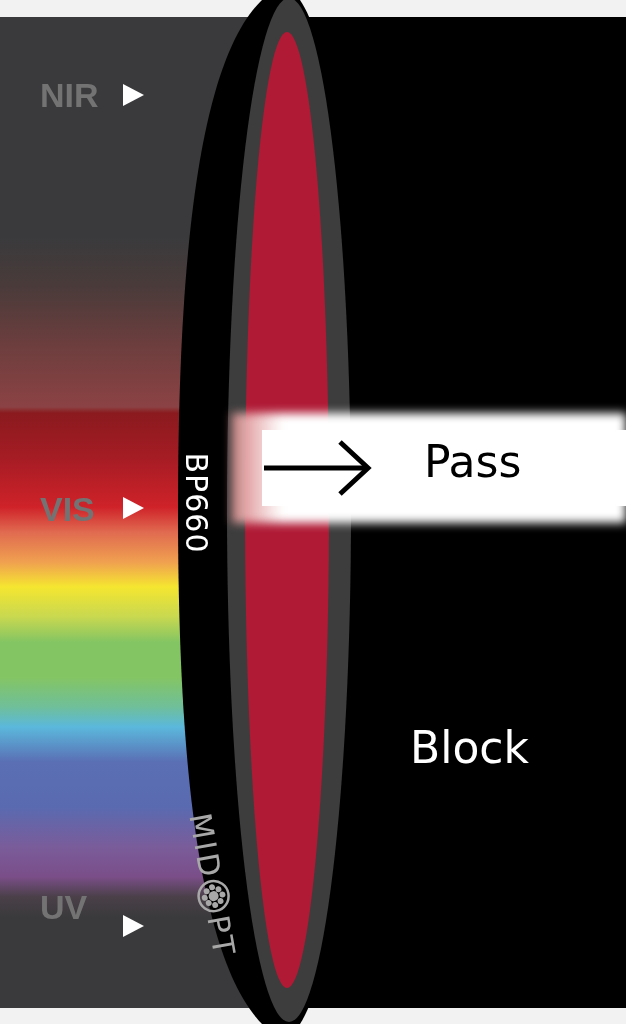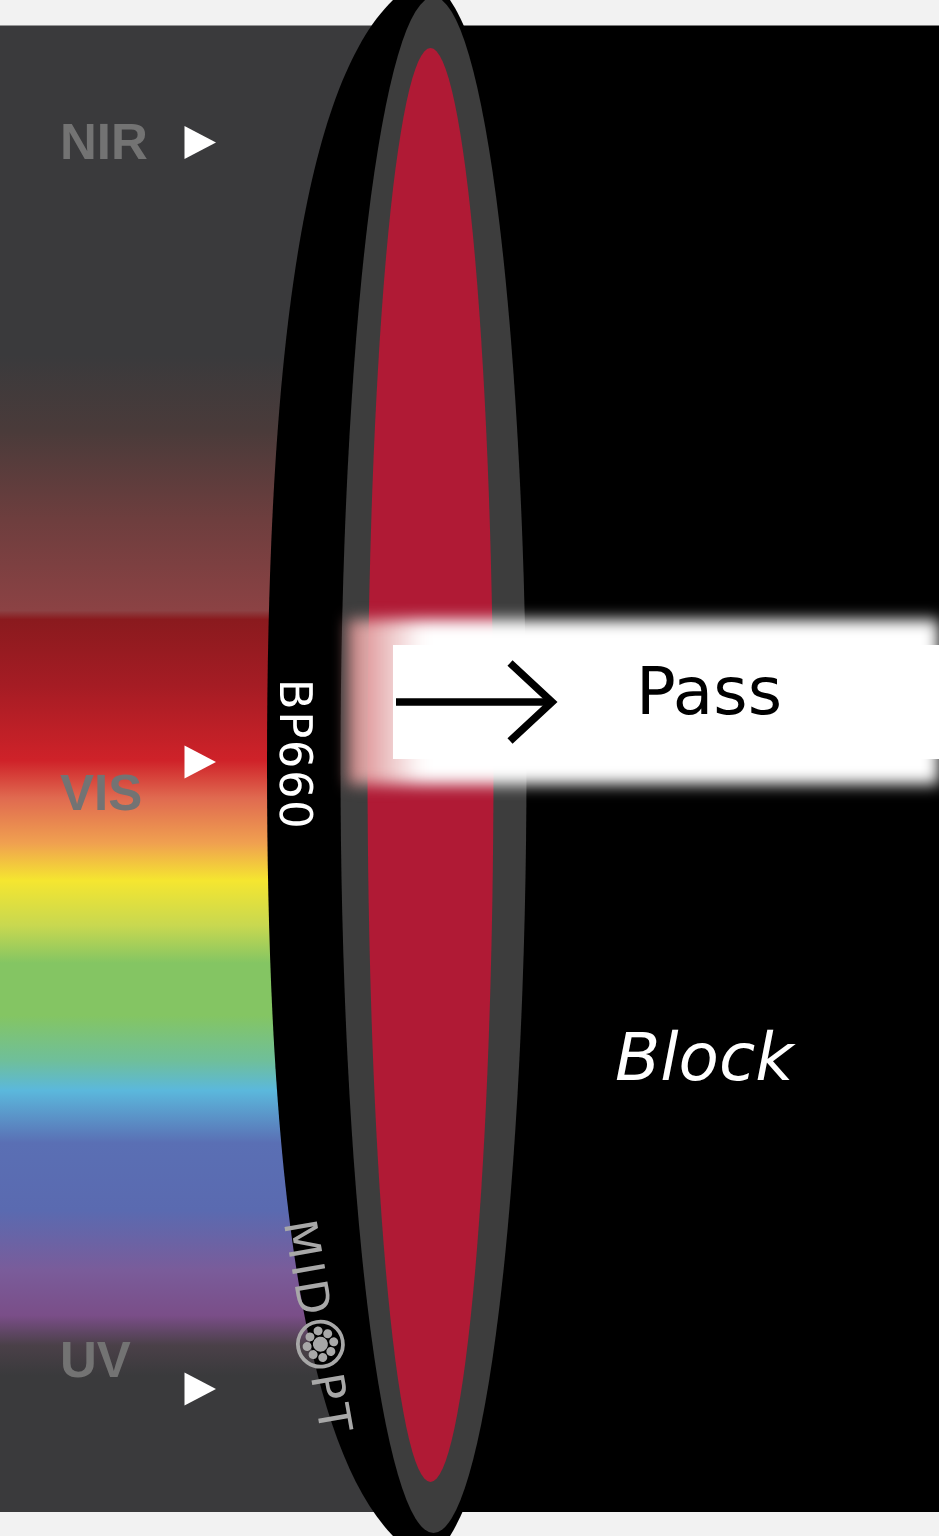--- a/index.html
+++ b/index.html
@@ -13,36 +13,36 @@
       #4a4048 880px,#3a3a3c 900px,#3a3a3c 991px);}
   .right-panel{position:absolute;left:260px;top:17px;width:366px;height:991px;background:#000;}
   .label{position:absolute;left:40px;color:#737373;font-family:Liberation Sans, sans-serif;font-weight:bold;font-size:34px;line-height:1;}
   .tri{position:absolute;left:123px;width:0;height:0;border-top:11px solid transparent;border-bottom:11px solid transparent;border-left:21px solid #fff;}
   .pass-band{position:absolute;left:232px;top:413px;width:394px;height:110px;
     background:linear-gradient(to right, rgba(220,140,140,0.9) 0px, rgba(255,255,255,1) 50px, #fff 100%);
     filter:blur(5px);}
   .pass-core{position:absolute;left:262px;top:430px;width:364px;height:76px;background:#fff;}
   svg.filter{position:absolute;left:0;top:0;}
   .pass-text{position:absolute;left:409px;top:440px;font-family:"DejaVu Sans",sans-serif;font-size:44px;color:#000;line-height:1;margin-left:15px;}
-  .block-text{position:absolute;left:410px;top:684px;font-family:"DejaVu Sans",sans-serif;font-size:44px;color:#fff;line-height:1;font-style:italic;}
+  .block-text{position:absolute;left:410px;top:726px;font-family:"DejaVu Sans",sans-serif;font-size:44px;color:#fff;line-height:1;}
   .arrow{position:absolute;left:262px;top:440px;}
   .model{position:absolute;left:176px;top:428px;width:40px;height:150px;}
   .model span{position:absolute;left:50%;top:50%;transform:translate(-50%,-50%) rotate(90deg);color:#fff;font-family:"DejaVu Sans",sans-serif;font-size:30px;letter-spacing:1px;white-space:nowrap;}
   .brand{position:absolute;left:185px;top:812px;width:60px;height:185px;}
 </style>
 </head>
 <body>
 
 <div class="left-panel"></div>
 <div class="right-panel"></div>
 
 <div class="label" style="top:78px">NIR</div>
 <div class="tri" style="top:84px"></div>
 
-<div class="label" style="top:512px">VIS</div>
+<div class="label" style="top:492px">VIS</div>
 <div class="tri" style="top:497px"></div>
 
 <div class="label" style="top:890px">UV</div>
 <div class="tri" style="top:915px"></div>
 
 <svg class="filter" width="626" height="1024" viewBox="0 0 626 1024">
 
   <path d="M262,0 C200,60 178,250 178,510 C178,770 200,960 262,1024 L300,1024 C340,960 352,770 352,510 C352,250 340,60 300,0 Z" fill="#000"></path>
 
   <ellipse cx="289" cy="510" rx="62" ry="512" fill="#3d3d3d"></ellipse>

